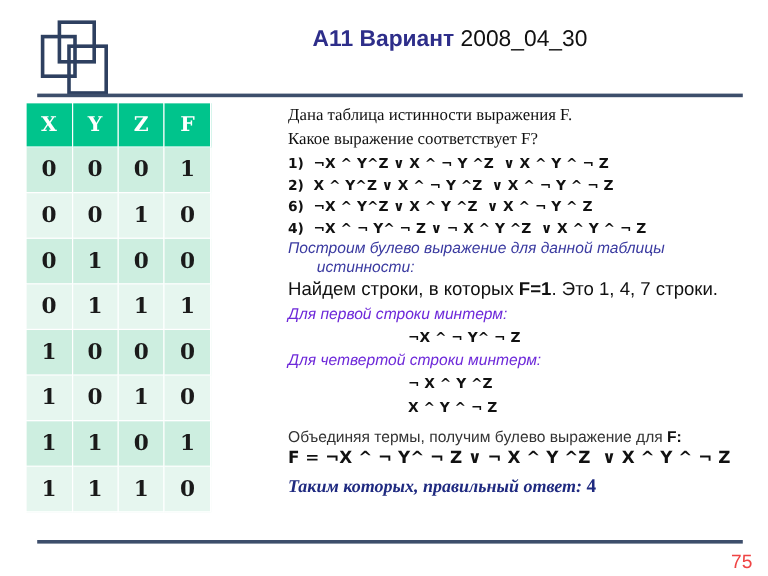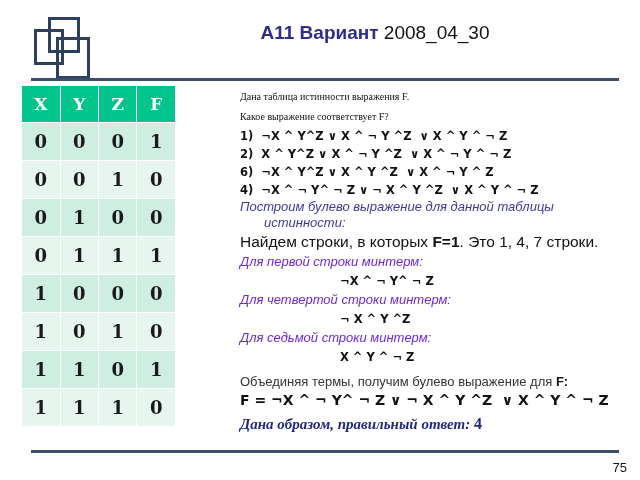--- a/index.html
+++ b/index.html
@@ -4,30 +4,30 @@
   <style>
     html, body { margin: 0; padding: 0; }
     body { width: 640px; height: 480px; background: #ffffff; position: relative; overflow: hidden; font-family: "Liberation Sans", sans-serif; }
     .logo { position: absolute; left: 34px; top: 17px; width: 56px; height: 62px; }
     .logo div { position: absolute; border: 3px solid #2e4060; box-sizing: border-box; }
     .title { position: absolute; left: 195px; top: 22px; width: 360px; text-align: center; font-size: 19px; }
     .title .t1 { font-family: Liberation Sans, sans-serif; font-weight: bold; color: #2e2e8a; }
     .title .t2 { font-family: "Liberation Sans", sans-serif; color: #111; }
     .rule-top { position: absolute; left: 31px; top: 78px; width: 588px; height: 3px; background: #3d4e6b; }
     .rule-bottom { position: absolute; left: 31px; top: 450px; width: 588px; height: 3px; background: #3d4e6b; }
-    .page-num { position: absolute; right: 13px; top: 460px; font-size: 13px; color: #0f172a; }
+    .page-num { position: absolute; right: 13px; top: 460px; font-size: 16px; color: #ef4444; }
     table.tt { position: absolute; left: 21px; top: 85px; border-collapse: collapse; width: 155px; }
     table.tt { width: 155px; }
     .tt th, .tt td { width: 38px; text-align: center; font-family: "DejaVu Serif", serif; border: 1px solid #ffffff; padding: 0; }
     .tt th { background: #00c48c; color: #ffffff; height: 36px; font-size: 17px; font-weight: bold; }
     .tt td { height: 37px; font-size: 18px; font-weight: bold; color: #1a1a1a; }
     .tt tr.odd td { background: #cdeee0; }
     .tt tr.even td { background: #e6f6ef; }
     .content { position: absolute; left: 240px; top: 87px; width: 390px; color: #111; }
-    .q { font-family: "Liberation Serif", serif; font-size: 10px; line-height: 20px; }
+    .q { font-family: "Liberation Serif", serif; font-size: 14px; line-height: 20px; }
     .opt { font-family: "DejaVu Sans", sans-serif; font-size: 11.5px; font-weight: bold; line-height: 18px; white-space: pre; }
     .blue-it { font-family: Liberation Sans, sans-serif; font-style: italic; font-size: 13px; color: #3a3aa0; line-height: 16px; }
     .blue-it.indent { padding-left: 24px; }
     .sans-big { font-family: "Liberation Sans", sans-serif; font-size: 15.5px; line-height: 22px; }
     .gray-it { font-family: "Liberation Sans", sans-serif; font-style: italic; font-size: 13px; color: #6d28d9; line-height: 18px; }
     .minterm { font-family: "DejaVu Sans", sans-serif; font-size: 11.5px; font-weight: bold; line-height: 20px; padding-left: 100px; white-space: pre; }
     .gray { font-family: "Liberation Sans", sans-serif; font-size: 13px; color: #333; line-height: 18px; margin-top: 6px; }
     .formula { font-family: "DejaVu Sans", sans-serif; font-size: 14px; font-weight: bold; line-height: 18px; white-space: pre; }
     .answer { font-family: "Liberation Serif", serif; font-style: italic; font-weight: bold; font-size: 15px; color: #1f2a80; line-height: 22px; margin-top: 4px; }
     .answer .num { font-style: normal; font-size: 16px; }
@@ -116,21 +116,20 @@
   <div class="opt">2)  X ^ Y^Z ∨ X ^ ¬ Y ^Z  ∨ X ^ ¬ Y ^ ¬ Z</div>
   <div class="opt">6)  ¬X ^ Y^Z ∨ X ^ Y ^Z  ∨ X ^ ¬ Y ^ Z</div>
   <div class="opt">4)  ¬X ^ ¬ Y^ ¬ Z ∨ ¬ X ^ Y ^Z  ∨ X ^ Y ^ ¬ Z</div>
   <div class="blue-it">Построим булево выражение для данной таблицы</div>
   <div class="blue-it indent">истинности:</div>
   <div class="sans-big"><span>Найдем строки, в которых </span><b>F=1</b><span>. Это 1, 4, 7 строки.</span></div>
   <div class="gray-it">Для первой строки  минтерм:</div>
   <div class="minterm">¬X ^ ¬ Y^ ¬ Z</div>
   <div class="gray-it">Для четвертой строки минтерм:</div>
   <div class="minterm">¬ X ^ Y ^Z</div>
-  <div class="gray-it">Для седьмой строки минтерм:</div>
   <div class="minterm">X ^ Y ^ ¬ Z</div>
   <div class="gray"><span>Объединяя термы, получим булево выражение для </span><b style="color:#111">F:</b></div>
   <div class="formula">F = ¬X ^ ¬ Y^ ¬ Z ∨ ¬ X ^ Y ^Z  ∨ X ^ Y ^ ¬ Z</div>
-  <div class="answer"><span>Дана образом, правильный ответ: </span><span class="num">4</span></div>
+  <div class="answer"><span>Таким которых, правильный ответ: </span><span class="num">4</span></div>
 </div>
 
 <div class="rule-bottom"></div>
 <div class="page-num">75</div>
 
 </body></html>

